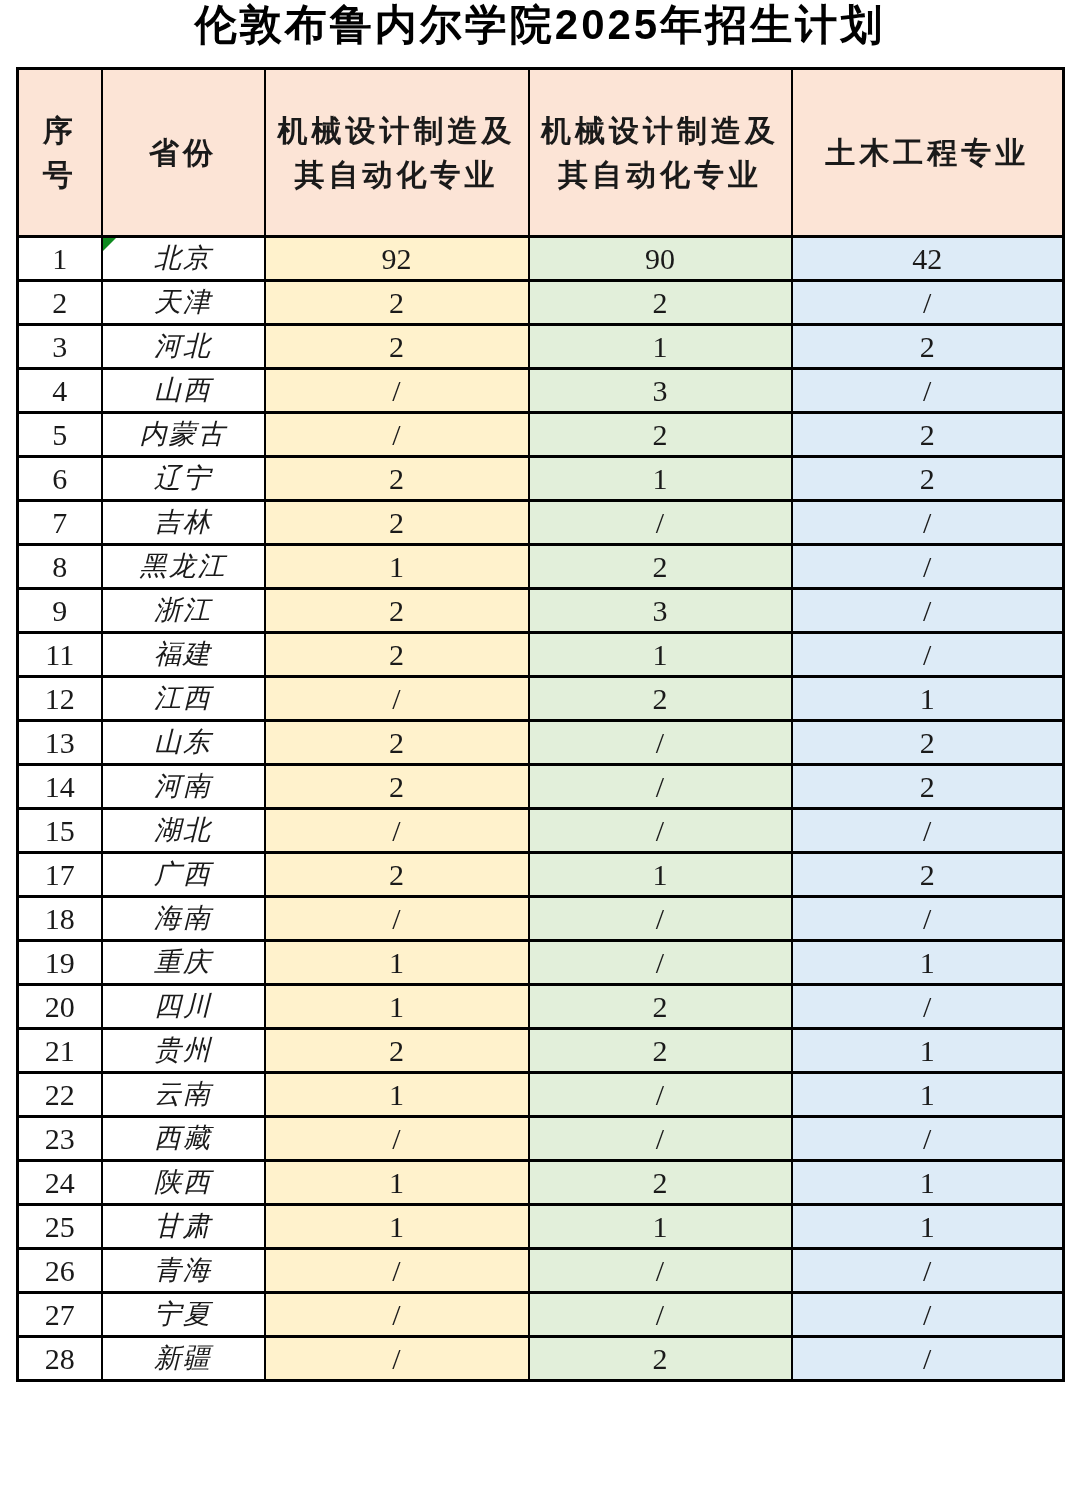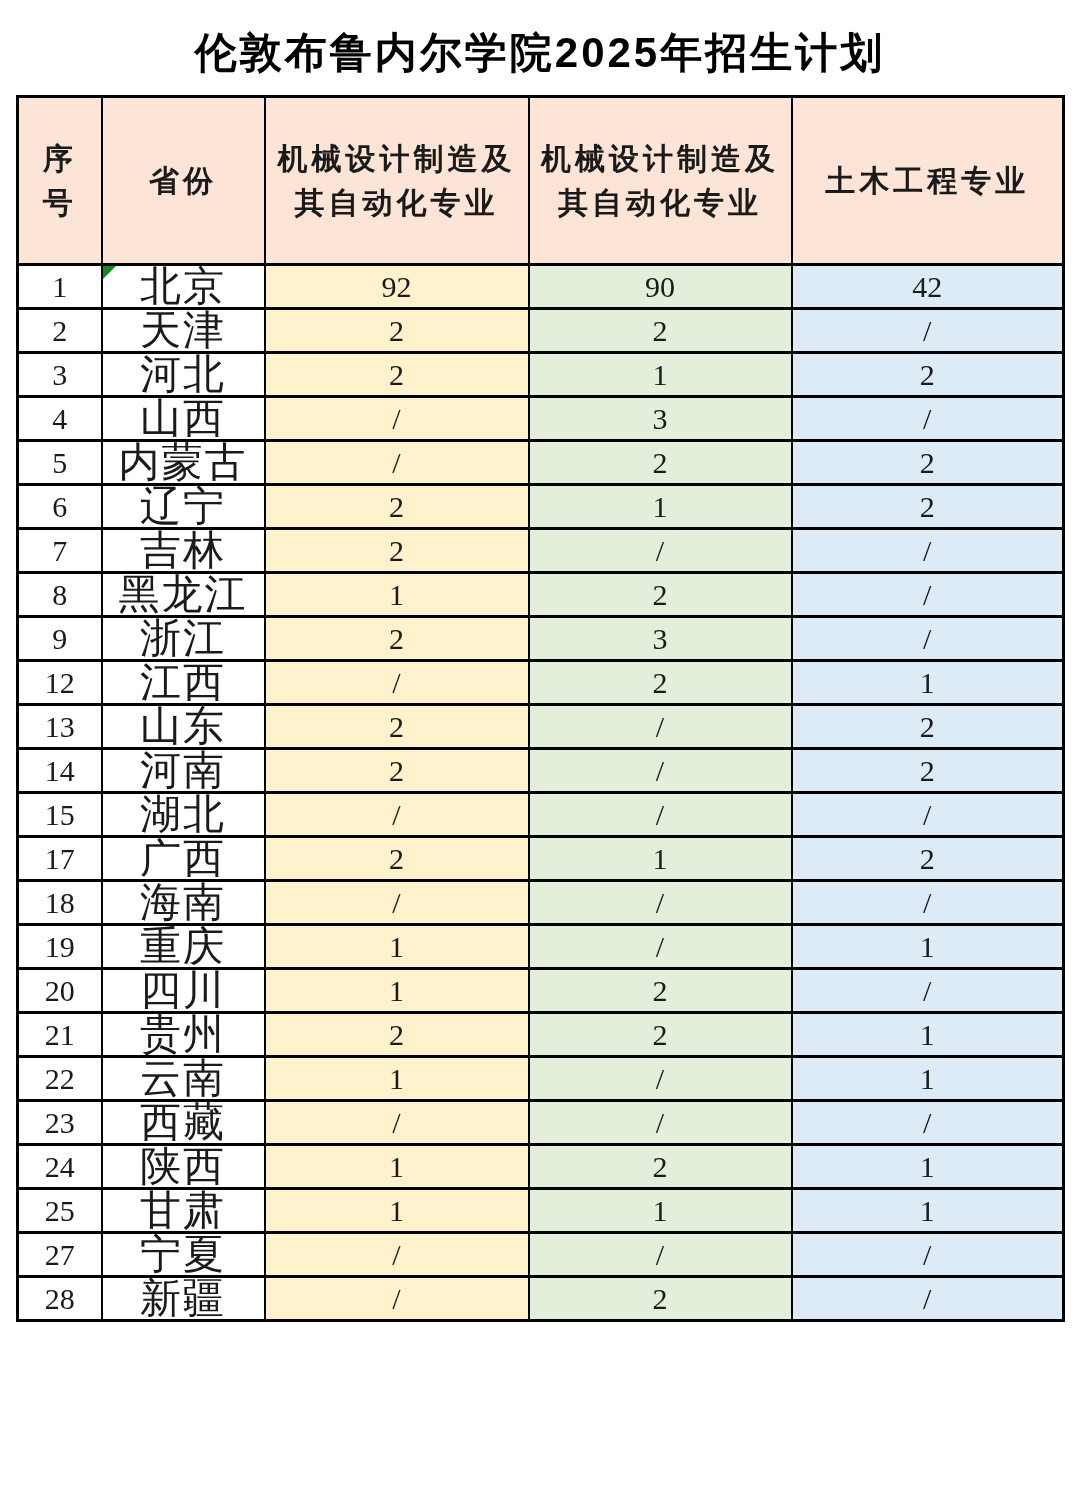--- a/index.html
+++ b/index.html
@@ -13,21 +13,21 @@
   }
   * { margin: 0; padding: 0; box-sizing: border-box; }
   html, body {
     width: 1080px;
     background: #ffffff;
     font-family: "Liberation Serif", "DejaVu Serif", serif;
     color: var(--text-color);
   }
   .page { width: 1080px; height: 1497px; overflow: hidden; }
   .page-title {
-    padding-top: 28px;
+    padding-top: 0;
     text-align: center;
     font-family: "Liberation Sans", "DejaVu Sans", sans-serif;
     font-weight: 900;
     font-size: 42px;
     line-height: 1.2;
     letter-spacing: 3px;
     color: #000;
   }
   table.enrollment {
     border-collapse: collapse;
@@ -60,21 +60,21 @@
     line-height: 1.45;
     padding: 0 10px;
     word-break: break-all;
   }
   tbody tr { height: 44px; }
   tbody td {
     font-size: 30px;
     line-height: 1;
   }
   td.cell-no       { background: #ffffff; }
-  td.cell-province { background: #ffffff; font-size: 41px; letter-spacing: 2px; position: relative; }
+  td.cell-province { background: #ffffff; font-size: 27px; letter-spacing: 2px; position: relative; font-style: italic; }
   td.cell-ds       { background: var(--yellow-bg); margin-left: 8px; }
   td.cell-mech     { background: var(--green-bg); margin-top: 24px; }
   td.cell-civil    { background: var(--blue-bg); }
 
   .corner-marker {
     position: absolute;
     top: 0; left: 0;
     width: 0; height: 0;
     border-top: 13px solid var(--marker-color);
     border-right: 13px solid transparent;
@@ -162,20 +162,27 @@
           <td class="cell-civil">/</td>
         </tr>
         <tr>
           <td class="cell-no">9</td>
           <td class="cell-province">浙江</td>
           <td class="cell-ds">2</td>
           <td class="cell-mech">3</td>
           <td class="cell-civil">/</td>
         </tr>
         <tr>
+          <td class="cell-no">11</td>
+          <td class="cell-province">福建</td>
+          <td class="cell-ds">2</td>
+          <td class="cell-mech">1</td>
+          <td class="cell-civil">/</td>
+        </tr>
+        <tr>
           <td class="cell-no">12</td>
           <td class="cell-province">江西</td>
           <td class="cell-ds">/</td>
           <td class="cell-mech">2</td>
           <td class="cell-civil">1</td>
         </tr>
         <tr>
           <td class="cell-no">13</td>
           <td class="cell-province">山东</td>
           <td class="cell-ds">2</td>
@@ -253,20 +260,27 @@
           <td class="cell-civil">1</td>
         </tr>
         <tr>
           <td class="cell-no">25</td>
           <td class="cell-province">甘肃</td>
           <td class="cell-ds">1</td>
           <td class="cell-mech">1</td>
           <td class="cell-civil">1</td>
         </tr>
         <tr>
+          <td class="cell-no">26</td>
+          <td class="cell-province">青海</td>
+          <td class="cell-ds">/</td>
+          <td class="cell-mech">/</td>
+          <td class="cell-civil">/</td>
+        </tr>
+        <tr>
           <td class="cell-no">27</td>
           <td class="cell-province">宁夏</td>
           <td class="cell-ds">/</td>
           <td class="cell-mech">/</td>
           <td class="cell-civil">/</td>
         </tr>
         <tr>
           <td class="cell-no">28</td>
           <td class="cell-province">新疆</td>
           <td class="cell-ds">/</td>

